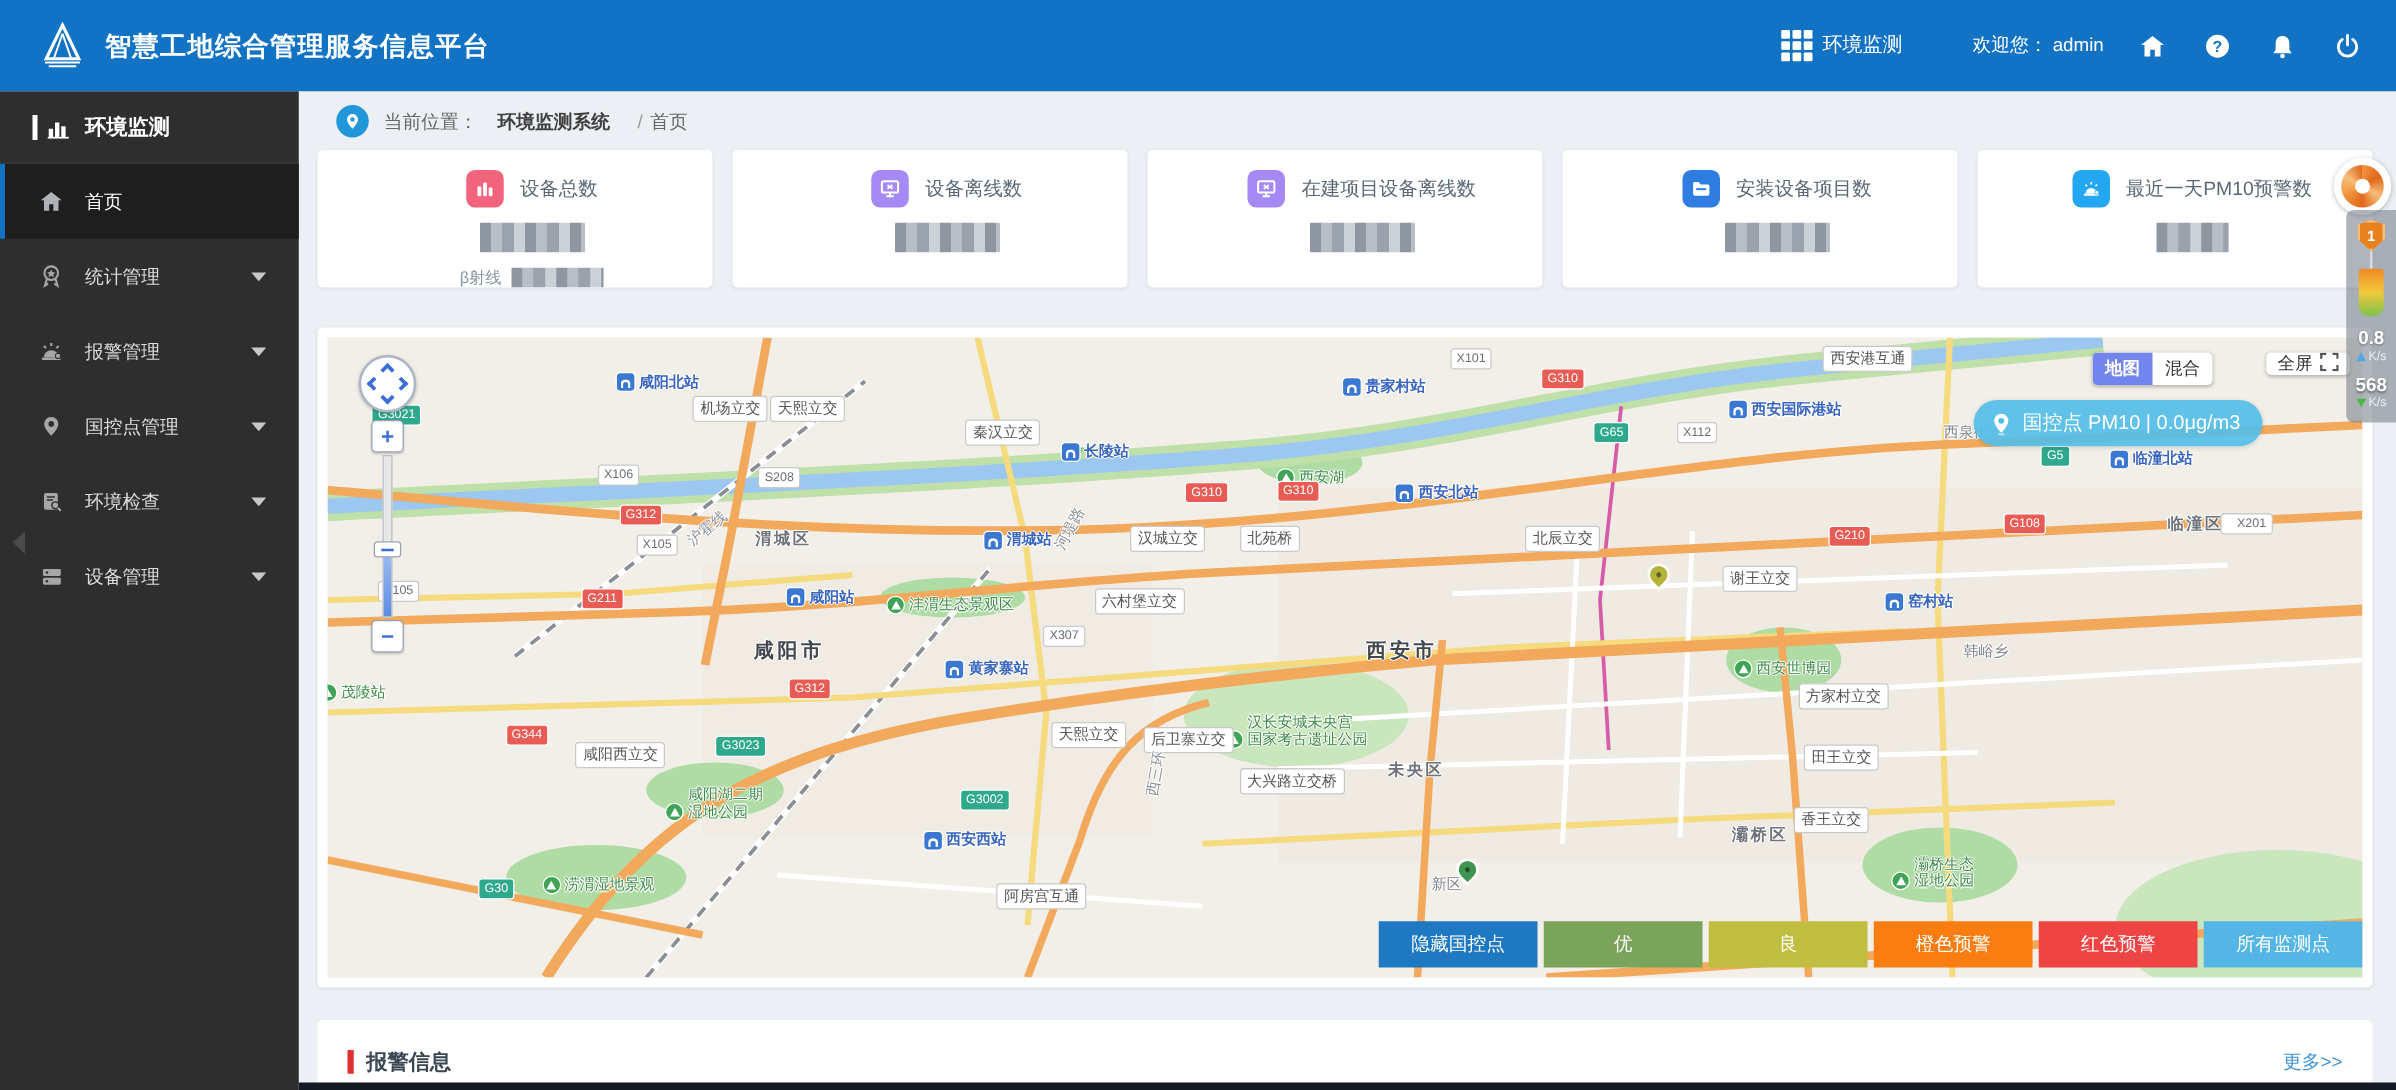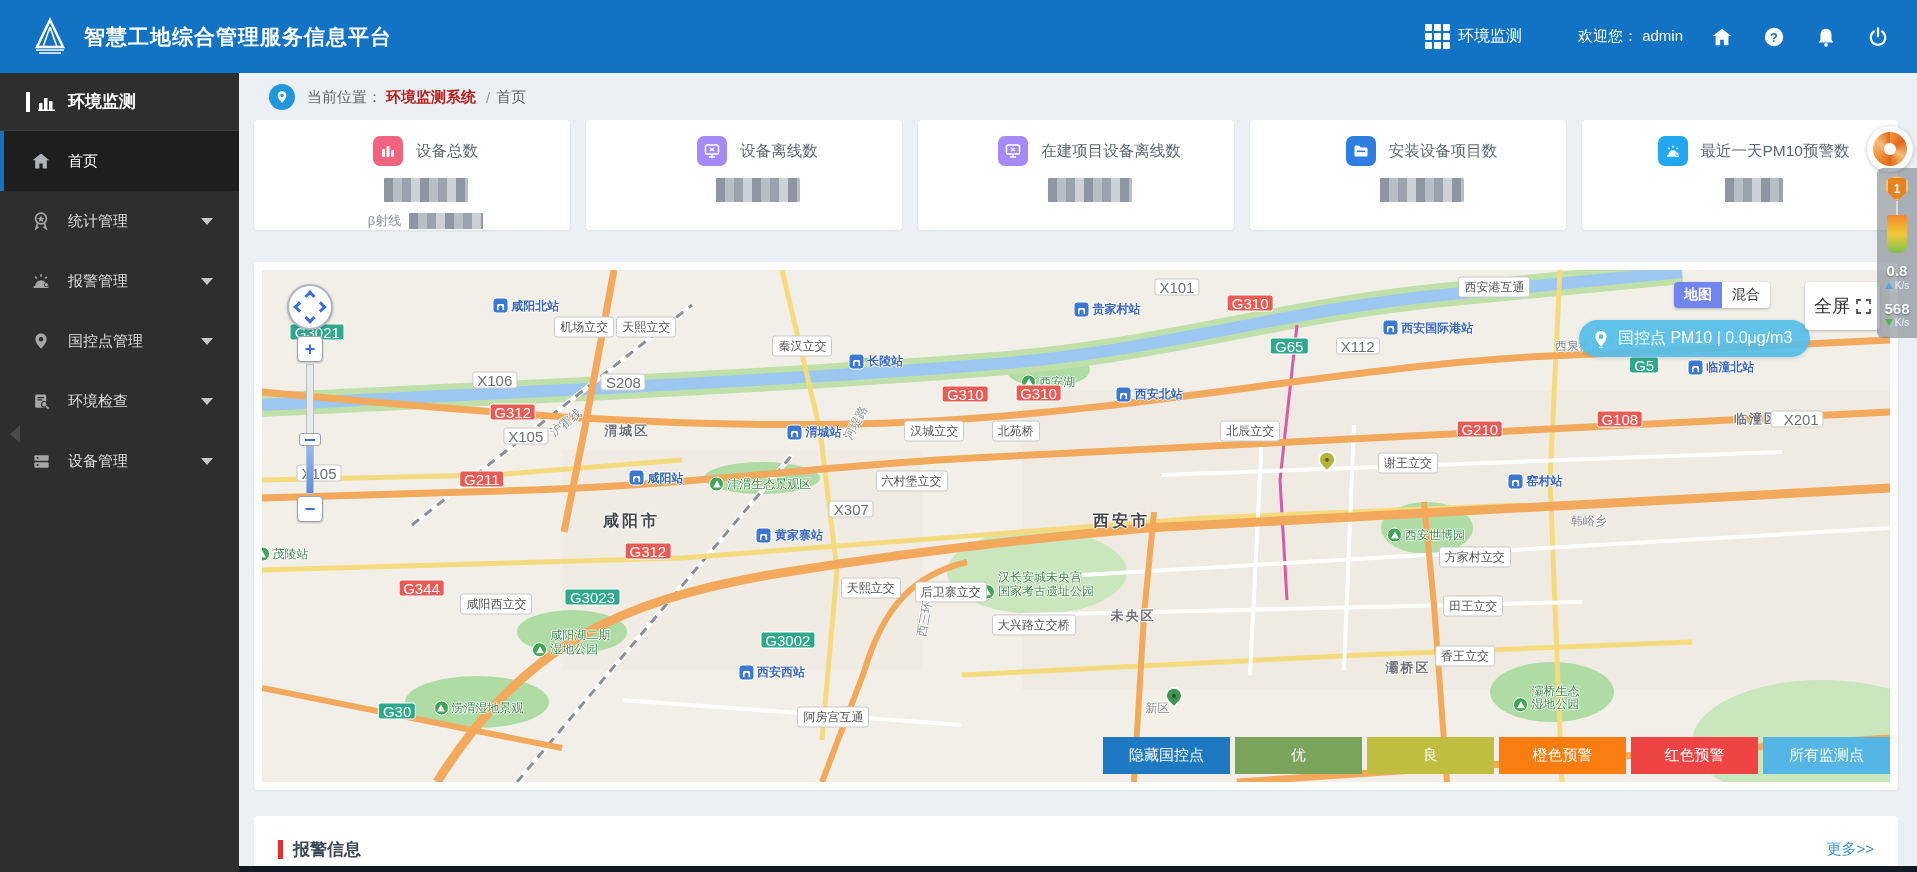--- a/index.html
+++ b/index.html
@@ -21,21 +21,21 @@
   .sb-head svg{margin-right:10px;}
   .sb-item{height:60px;display:flex;align-items:center;padding-left:30px;color:#DDDDDD;font-size:15px;cursor:pointer;position:relative;}
   .sb-item .ic{width:22px;height:22px;margin-right:16px;display:flex;align-items:center;justify-content:center;opacity:.85;}
   .sb-item.active{background:#1E1E1E;color:#fff;}
   .sb-item.active::before{content:"";position:absolute;left:0;top:0;width:4px;height:100%;background:#1272C4;}
   .caret{position:absolute;right:26px;width:0;height:0;border-left:6px solid transparent;border-right:6px solid transparent;border-top:7px solid #C8C8C8;}
   .collapse-handle{position:absolute;left:10px;top:352px;width:0;height:0;border-top:9px solid transparent;border-bottom:9px solid transparent;border-right:10px solid #4A4A4A;}
   
   .crumb{position:absolute;left:239px;top:73px;width:1678px;height:48px;display:flex;align-items:center;padding-left:30px;color:#666;font-size:15px;}
   .crumb .pin-circle{width:26px;height:26px;border-radius:50%;background:#2196D8;display:flex;align-items:center;justify-content:center;margin-right:12px;}
-  .crumb b{color:#b91c1c;margin:0 4px;}
+  .crumb b{color:#404040;margin:0 16px;}
   .crumb .sep{color:#999;margin:0 6px;}
   
   .cards{position:absolute;left:254px;top:120px;width:1644px;height:110px;display:flex;gap:16px;}
   .card{flex:1;background:#fff;border-radius:4px;box-shadow:0 1px 3px rgba(30,50,80,.08);padding-top:16px;text-align:center;position:relative;padding-left:27px;}
   .card .trow{display:flex;align-items:center;justify-content:center;gap:13px;}
   .cicon{width:30px;height:30px;border-radius:7px;display:flex;align-items:center;justify-content:center;}
   .card .ctitle{font-size:15.5px;color:#5A6876;white-space:nowrap;}
   .px{display:inline-block;border-radius:1px;background-image:
       linear-gradient(90deg,#8E97A1 0 25%,#B7BEC6 0 50%,#9AA3AD 0 75%,#CBD1D7 0 100%),
       linear-gradient(#0000 0 50%,rgba(255,255,255,.35) 0 100%);
@@ -55,21 +55,21 @@
   .mlabel.t-station .st-ic i{width:8px;height:7px;border:2px solid #fff;border-bottom:none;border-radius:5px 5px 0 0;margin-bottom:2px;}
   .mlabel.t-park{color:#3E8C4A;align-items:flex-end;}
   .mlabel.t-park .pk-ic{display:flex;width:15px;height:15px;border-radius:50%;background:#3FA456;border:1px solid #fff;align-items:center;justify-content:center;}
   .mlabel.t-park .pk-ic i{width:0;height:0;border-left:4px solid transparent;border-right:4px solid transparent;border-bottom:7px solid #fff;}
   .mlabel.t-park.two-line,.mlabel.t-park .txt{white-space:pre-line;text-align:left;line-height:1.15;}
   .mlabel.t-bubble{background:#fff;border:1px solid #C9C9C9;border-radius:3px;padding:1px 5px;color:#555;text-shadow:none;font-size:12px;}
   .mlabel.t-district{color:#6E737B;font-size:13px;font-weight:bold;letter-spacing:2px;}
   .mlabel.t-city{color:#42464D;font-size:16px;font-weight:bold;letter-spacing:3px;}
   .mlabel.t-plain{color:#82878F;}
   .mlabel.t-road{color:#8A8F98;transform:translate(-50%,-50%) rotate(var(--rot,0deg));}
-  .badge{position:absolute;transform:translate(-50%,-50%);font-size:15px;color:#fff;padding:1px 4px;border-radius:3px;border:1px solid #fff;line-height:13px;z-index:5;}
+  .badge{position:absolute;transform:translate(-50%,-50%);font-size:10px;color:#fff;padding:1px 4px;border-radius:3px;border:1px solid #fff;line-height:13px;z-index:5;}
   .badge.k-g{background:#E95C55;}
   .badge.k-hw{background:#2FA98C;}
   .badge.k-x{background:#fff;color:#6B7078;border:1px solid #C9C9C9;}
   .mpin{position:absolute;width:18px;height:18px;transform:translate(-50%,-90%) rotate(-45deg);border-radius:50% 50% 50% 0;border:2px solid #fff;z-index:6;}
   .mpin::after{content:"";position:absolute;left:5px;top:5px;width:4px;height:4px;border-radius:50%;background:rgba(0,0,0,.45);}
   .mpin.t-yellow{background:#B3B33A;}
   .mpin.t-green{background:#3E9651;}
   
   .compass{position:absolute;left:25px;top:14px;width:46px;height:46px;border-radius:50%;background:#fff;border:2px solid #AEB6C4;box-shadow:0 1px 3px rgba(0,0,0,.25);z-index:10;cursor:pointer;}
   .compass i{position:absolute;width:8px;height:8px;border-left:3px solid #3D6FD7;border-top:3px solid #3D6FD7;}
@@ -79,21 +79,21 @@
   .compass .e{right:6px;top:17px;transform:rotate(135deg);}
   .zoombar{position:absolute;left:35px;top:66px;width:26px;z-index:10;display:flex;flex-direction:column;align-items:center;}
   .zbtn{width:26px;height:26px;background:#fff;border:1px solid #9AA2B2;border-radius:4px;color:#3D6FD7;font-size:18px;font-weight:bold;display:flex;align-items:center;justify-content:center;cursor:pointer;box-shadow:0 1px 2px rgba(0,0,0,.2);}
   .ztrack{width:8px;height:130px;background:#E8E8E8;border:1px solid #B9BFC9;position:relative;margin:2px 0;}
   .ztrack .fill{position:absolute;left:0;bottom:0;width:100%;height:52px;background:linear-gradient(#9DBCF2,#5E8EE0);}
   .zhandle{position:absolute;left:-8px;top:68px;width:22px;height:13px;background:#fff;border:1px solid #9AA2B2;border-radius:3px;display:flex;align-items:center;justify-content:center;cursor:pointer;}
   .zhandle i{width:10px;height:2px;background:#3D6FD7;}
   .map-toggle{position:absolute;right:120px;top:12px;display:flex;background:#fff;border-radius:4px;box-shadow:0 1px 3px rgba(0,0,0,.25);overflow:hidden;z-index:10;font-size:14px;}
   .map-toggle .opt{padding:4px 10px;cursor:pointer;color:#333;}
   .map-toggle .opt.active{background:#7285EC;color:#fff;font-weight:bold;}
-  .fullscreen{position:absolute;right:10px;top:12px;background:#fff;border-radius:4px;box-shadow:0 1px 3px rgba(0,0,0,.25);padding:12px 9px;display:flex;align-items:center;gap:6px;font-size:18px;color:#333;z-index:10;cursor:pointer;}
+  .fullscreen{position:absolute;right:10px;top:12px;background:#fff;border-radius:4px;box-shadow:0 1px 3px rgba(0,0,0,.25);padding:0 9px;display:flex;align-items:flex-start;gap:6px;font-size:14px;color:#333;z-index:10;cursor:pointer;}
   .pm-tip{position:absolute;left:1317px;top:50px;height:37px;background:rgba(84,190,232,.92);border-radius:19px;display:flex;align-items:center;gap:9px;padding:0 18px 0 14px;color:#fff;font-size:16px;z-index:9;box-shadow:0 1px 4px rgba(0,0,0,.15);cursor:pointer;}
   .legend{position:absolute;right:0;bottom:8px;display:flex;gap:5px;z-index:10;}
   .legend .lbtn{width:127px;height:37px;color:#fff;font-size:15px;display:flex;align-items:center;justify-content:center;cursor:pointer;}
   
   .alarm-card{position:absolute;left:254px;top:816px;width:1644px;height:52px;background:#fff;border-radius:4px 4px 0 0;}
   .alarm-head{display:flex;align-items:center;padding:22px 24px 0 24px;}
   .alarm-head .rbar{width:5px;height:19px;background:#E03030;margin-right:10px;}
   .alarm-title{font-size:17px;font-weight:bold;color:#3A4754;}
   .more{margin-left:auto;color:#4193D5;font-size:15px;cursor:pointer;}
   .bottom-strip{position:absolute;left:239px;bottom:0;width:1678px;height:6px;background:#141A23;z-index:60;}

